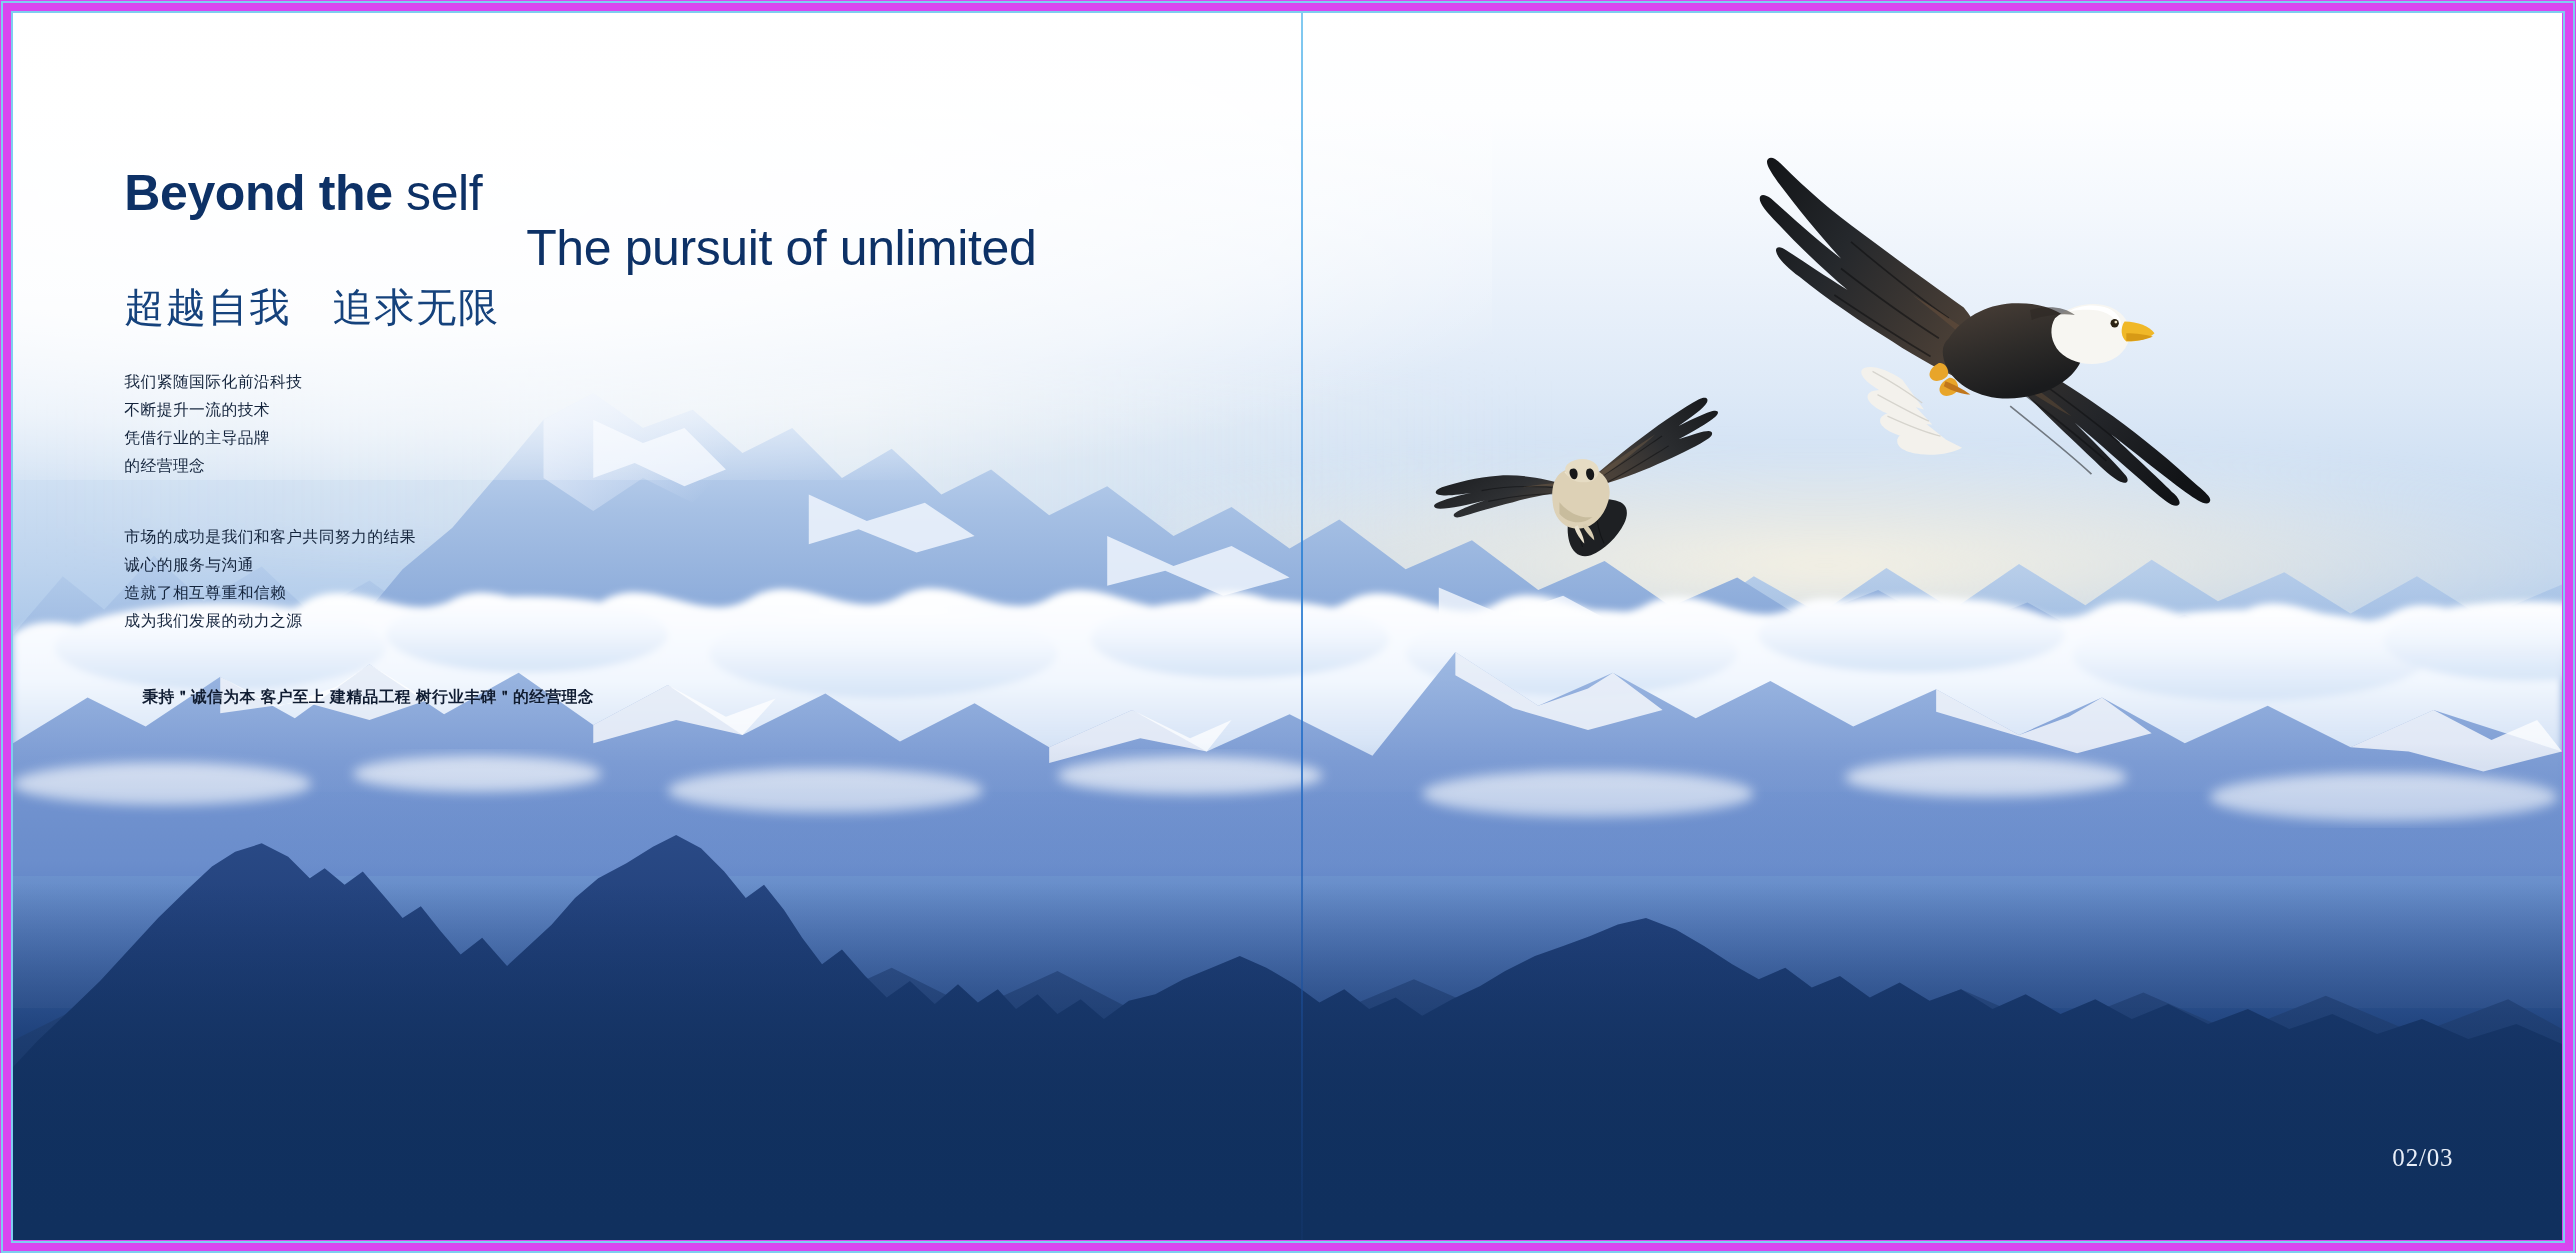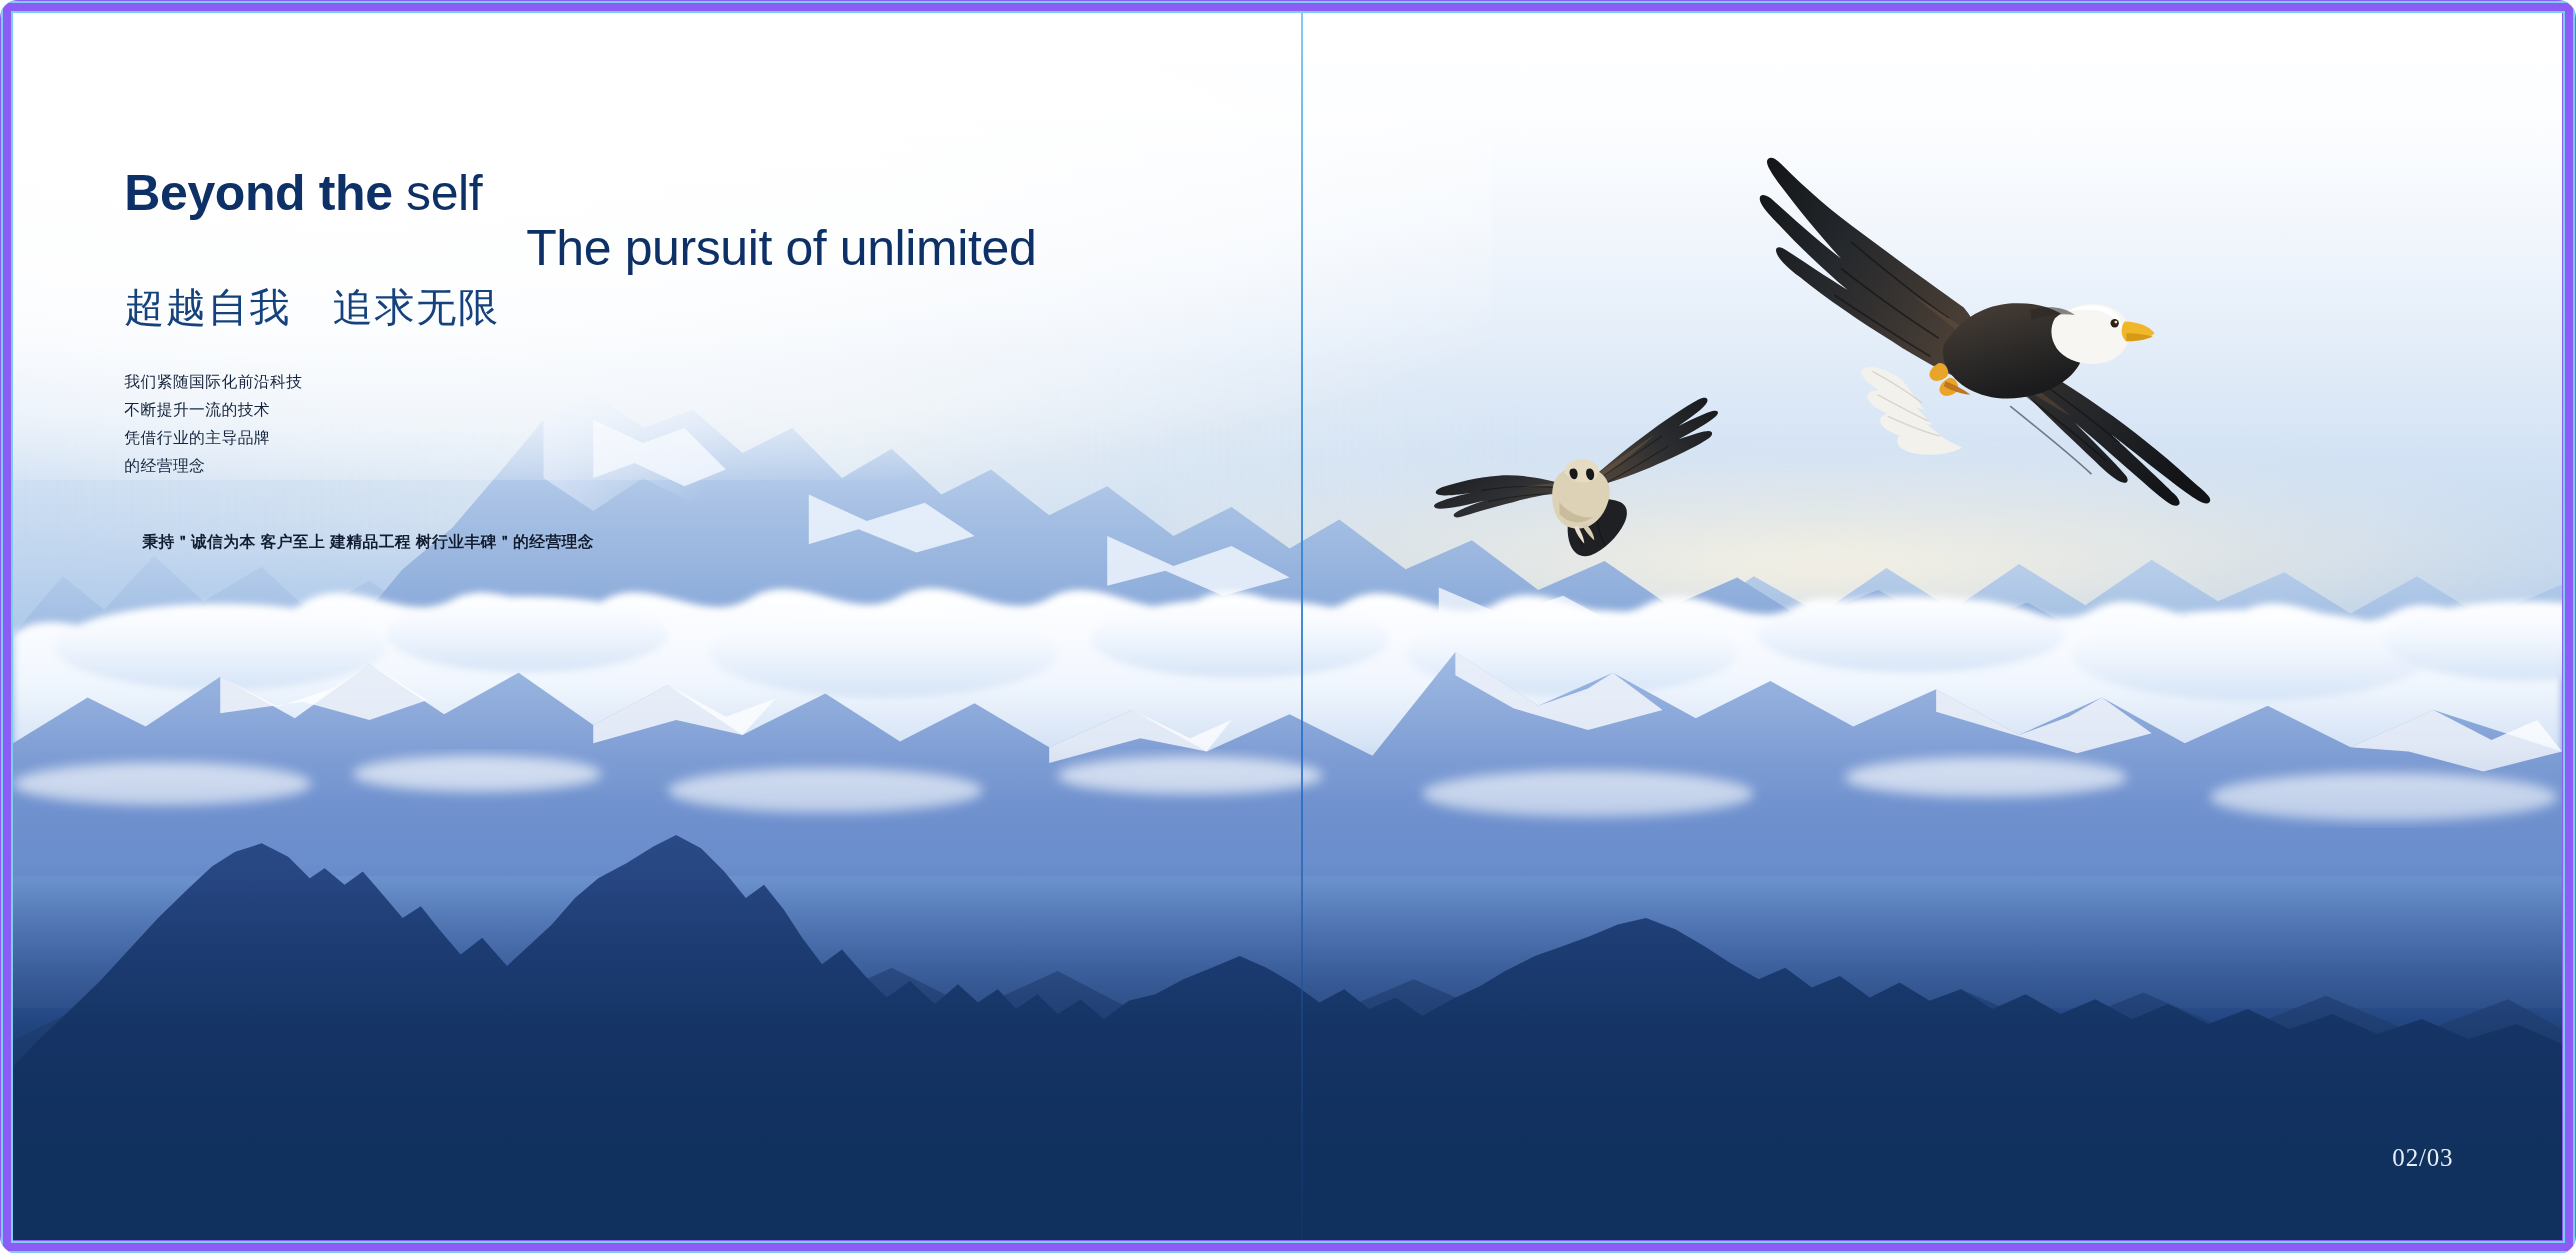--- a/index.html
+++ b/index.html
@@ -6,23 +6,22 @@
   html,body { background:#ffffff; }
   body {
     width:2576px; height:1254px;
     font-family:"Liberation Sans","DejaVu Sans",sans-serif;
     overflow:hidden; position:relative;
   }
 
   
   #spread {
     position:absolute; inset:0;
-    background:#8b5cf6;
+    background:#d946ef;
     overflow:hidden;
-    border-radius:18px;
   }
   .outer-frame{
     position:absolute; left:0.8px; top:0.8px; right:0.8px; bottom:0.8px;
     border:2.5px solid #7fcdf0;
     pointer-events:none; z-index:60;
   }
   .inner-frame{
     position:absolute; left:10.8px; top:10.8px; right:10.8px; bottom:10.8px;
     border:2.5px solid #7fcdf0;
     pointer-events:none; z-index:60;
@@ -483,20 +482,26 @@
 
       <div class="h-cn">超越自我　追求无限</div>
 
       <div class="para">
         <p>我们紧随国际化前沿科技</p>
         <p>不断提升一流的技术</p>
         <p>凭借行业的主导品牌</p>
         <p>的经营理念</p>
       </div>
 
+      <div class="para">
+        <p>市场的成功是我们和客户共同努力的结果</p>
+        <p>诚心的服务与沟通</p>
+        <p>造就了相互尊重和信赖</p>
+        <p>成为我们发展的动力之源</p>
+      </div>
 
       <div class="para motto">
         <p>秉持＂诚信为本 客户至上 建精品工程 树行业丰碑＂的经营理念</p>
       </div>
     </div>
 
     <div class="pageno">02/03</div>
   </div>
 
   <div class="inner-frame"></div>

